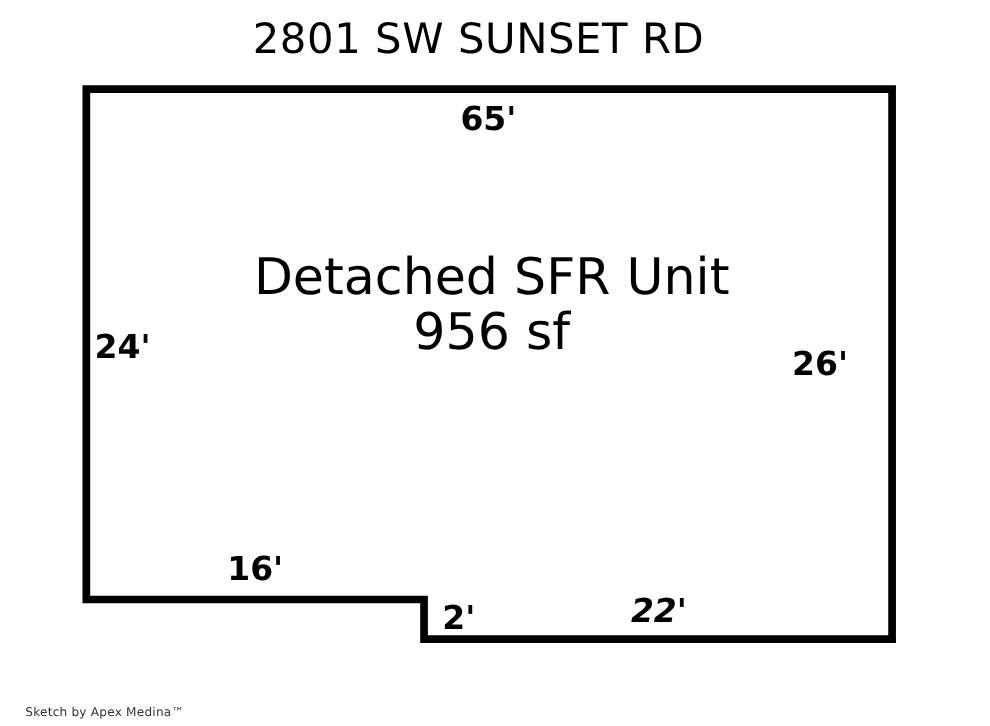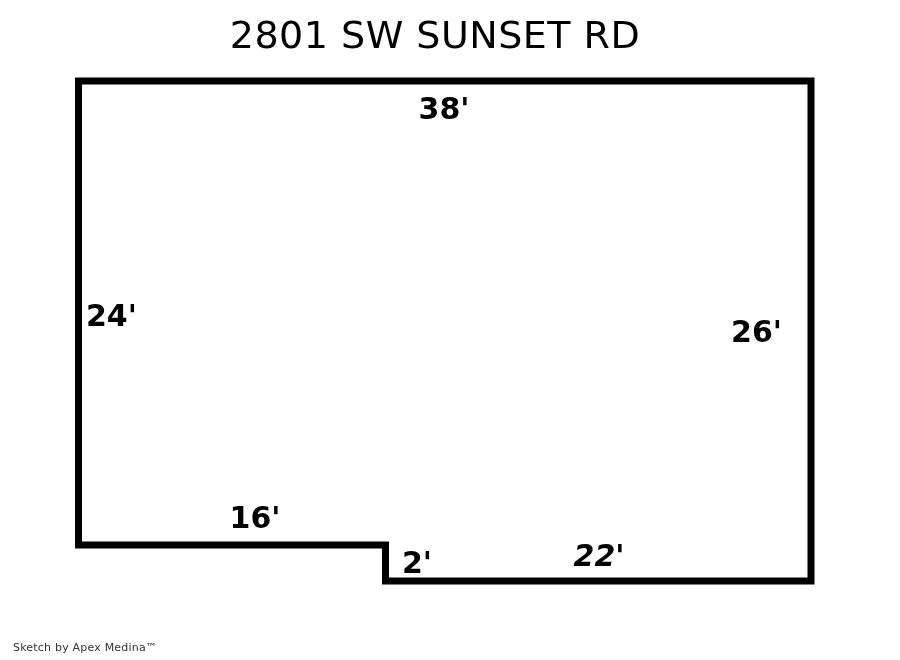--- a/index.html
+++ b/index.html
@@ -57,48 +57,52 @@
   .dim {
     position: absolute;
     font-size: 30px;
     font-weight: 700;
     line-height: 1;
     color: #000000;
     white-space: nowrap;
   }
   .dim-top        { top: 94px;  left: 444px; transform: translateX(-50%); }
   .dim-left       { top: 301px; left: 86px; }
-  .dim-right      { top: 317px; right: 90px; text-align: center; }
-  .dim-bottom-left{ top: 503px; left: 232px; transform: translateX(-50%); margin-left: 23px; }
+  .dim-right      { top: 317px; right: 101px; text-align: center; }
+  .dim-bottom-left{ top: 503px; left: 232px; transform: translateX(-50%); }
   .dim-step       { top: 548px; left: 402px; }
   .dim-bottom-right{ top: 541px; left: 599px; transform: translateX(-50%); font-style: italic; }
 
   .footer-note {
     position: absolute;
     top: 641px;
-    left: 13px;
+    left: 23px;
     font-size: 11px;
     font-weight: 400;
     color: #333333;
     letter-spacing: 0.2px;
   }
 </style>
 </head>
 <body>
 
 <div class="canvas">
 
   <div class="sketch-title">2801 SW SUNSET RD</div>
 
   <svg class="outline-svg" width="900" height="660" viewBox="0 0 900 660">
     <polygon points="78.5,81 811,81 811,581 385.5,581 385.5,545 78.5,545" fill="none" stroke="#000000" stroke-width="7" stroke-linejoin="miter"></polygon>
   </svg>
 
+  <div class="unit-block">
+    <div class="unit-name">Detached SFR Unit</div>
+    <div class="unit-area">956 sf</div>
+  </div>
 
-  <div class="dim dim-top">38'</div>
+  <div class="dim dim-top">65'</div>
 
   <div class="dim dim-left">24'</div>
 
   <div class="dim dim-right">26'</div>
 
   <div class="dim dim-bottom-left">16'</div>
 
   <div class="dim dim-step">2'</div>
 
   <div class="dim dim-bottom-right">22'</div>

